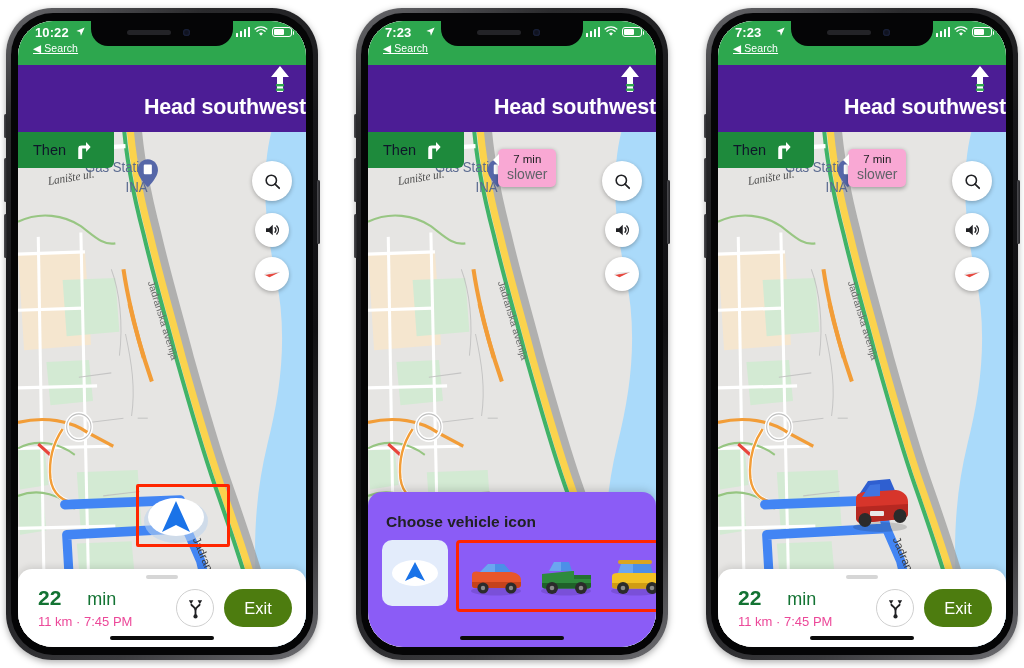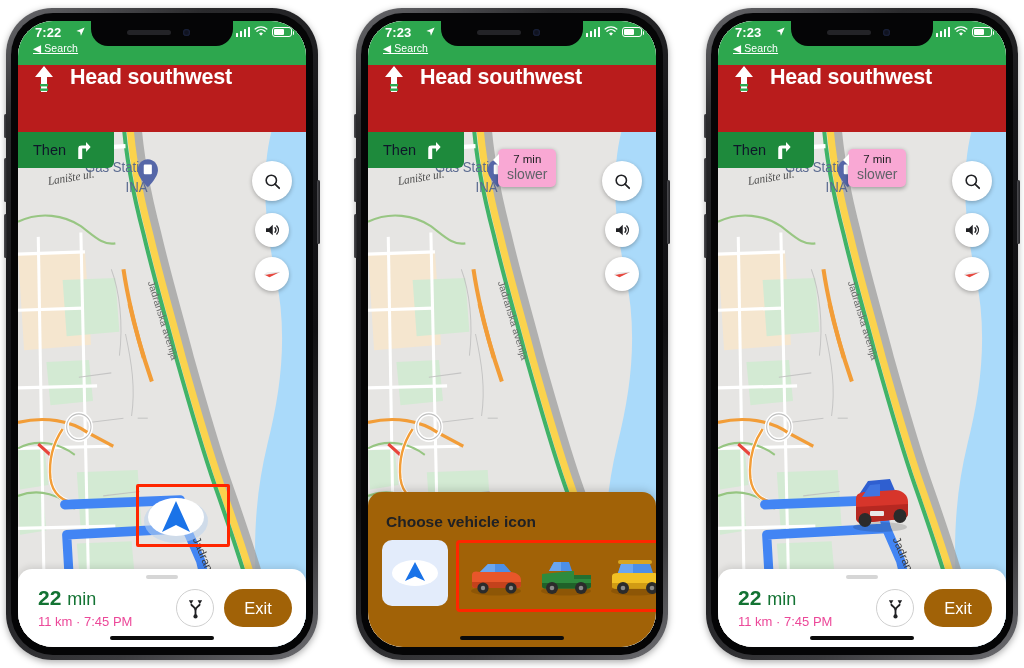--- a/index.html
+++ b/index.html
@@ -86,22 +86,22 @@
   }
   .batt::after {
     content:''; position: absolute; right: -3.4px; top: 3px;
     width: 1.8px; height: 4px; background: #fff; border-radius: 0 1px 1px 0;
   }
   .batt b { display: block; height: 100%; width: 62%; background: #fff; border-radius: 1px; }
 
   
   .navhead {
     position: absolute; top: 44px; left: 0; right: 0; height: 67px;
-    background: #b91c1c; z-index: 28;
-    display: flex; align-items: flex-start;
+    background: #4c1d95; z-index: 28;
+    display: flex; align-items: flex-end; flex-direction: column;
   }
   .navhead .arrow { width: 52px; display: flex; justify-content: center; }
   .navhead .title {
     color: #fff; font-size: 21.5px; font-weight: bold; letter-spacing: -.2px;
   }
   .then {
     position: absolute; top: 111px; left: 0; z-index: 27;
     height: 36px; min-width: 96px;
     background: #1E8A3C; border-bottom-right-radius: 6px;
     display: flex; align-items: center; gap: 8px;
@@ -143,38 +143,38 @@
     position: absolute; left: 0; right: 0; bottom: 0; height: 78px;
     background: #fff; border-top-left-radius: 14px; border-top-right-radius: 14px;
     z-index: 26; box-shadow: 0 -2px 7px rgba(0,0,0,.11);
   }
   .eta .grab {
     position: absolute; top: 6px; left: 50%; transform: translateX(-50%);
     width: 32px; height: 3.5px; border-radius: 2px; background: #d6d6d6;
   }
   .eta .mins { position: absolute; left: 20px; top: 17px; font-size: 21px; }
   .eta .mins b { color: #137333; font-weight: bold; text-align: right; }
-  .eta .mins i { color: #137333; font-style: normal; font-weight: normal; font-size: 18px; }
+  .eta .mins i { color: #137333; font-style: normal; font-weight: normal; font-size: 18px; margin-left: 20px; }
   .eta .sub { position: absolute; left: 20px; top: 45px; font-size: 13px; color: #ec4899; }
   .eta .routes {
     position: absolute; right: 92px; top: 20px; width: 38px; height: 38px;
     border-radius: 50%; border: 1.2px solid #cfcfcf;
     display: flex; align-items: center; justify-content: center; background: #fff;
   }
   .eta .exit {
     position: absolute; right: 14px; top: 20px; width: 68px; height: 38px;
-    border-radius: 20px; background: #a16207; color: #fff;
+    border-radius: 20px; background: #4d7c0f; color: #fff;
     font-size: 16.5px; border: none; cursor: pointer;
     display: flex; align-items: center; justify-content: center;
   }
 
   
   .sheet {
     position: absolute; left: 0; right: 0; bottom: 0; height: 155px;
-    background: #a16207; border-top-left-radius: 14px; border-top-right-radius: 14px;
+    background: #8b5cf6; border-top-left-radius: 14px; border-top-right-radius: 14px;
     z-index: 26; box-shadow: 0 -2px 9px rgba(0,0,0,.16);
   }
   .sheet h3 {
     position: absolute; left: 18px; top: 21px;
     font-size: 15.5px; font-weight: bold; color: #202124;
   }
   .sheet .opts { position: absolute; left: 14px; top: 48px; display: flex; gap: 8px; }
   .opt-arrow {
     width: 66px; height: 66px; border-radius: 10px; background: #e3ecfb;
     display: flex; align-items: center; justify-content: center;
@@ -301,21 +301,21 @@
           </svg>
         </div>
         <div class="ctrl c3">
           <svg width="20" height="20" viewBox="0 0 24 24">
             <path d="M3 13 L21 10 L9 16 Z" fill="#E8453C"></path>
             <path d="M3 13 L21 10 L6 10.6 Z" fill="#ffffff" stroke="#cfcfcf" stroke-width=".5"></path>
           </svg>
         </div>
 
         <div class="statusbar">
-          <div class="sb-time">7:22</div>
+          <div class="sb-time">10:22</div>
           <svg class="sb-loc" viewBox="0 0 24 24">
             <path d="M21 3 L3 11 L11 13 L13 21 Z" fill="#fff"></path>
           </svg>
           <div class="sb-back">◀ Search</div>
           <div class="sb-right">
             <div class="bars">
                 <i></i>
                 <i></i>
                 <i></i>
                 <i></i>

